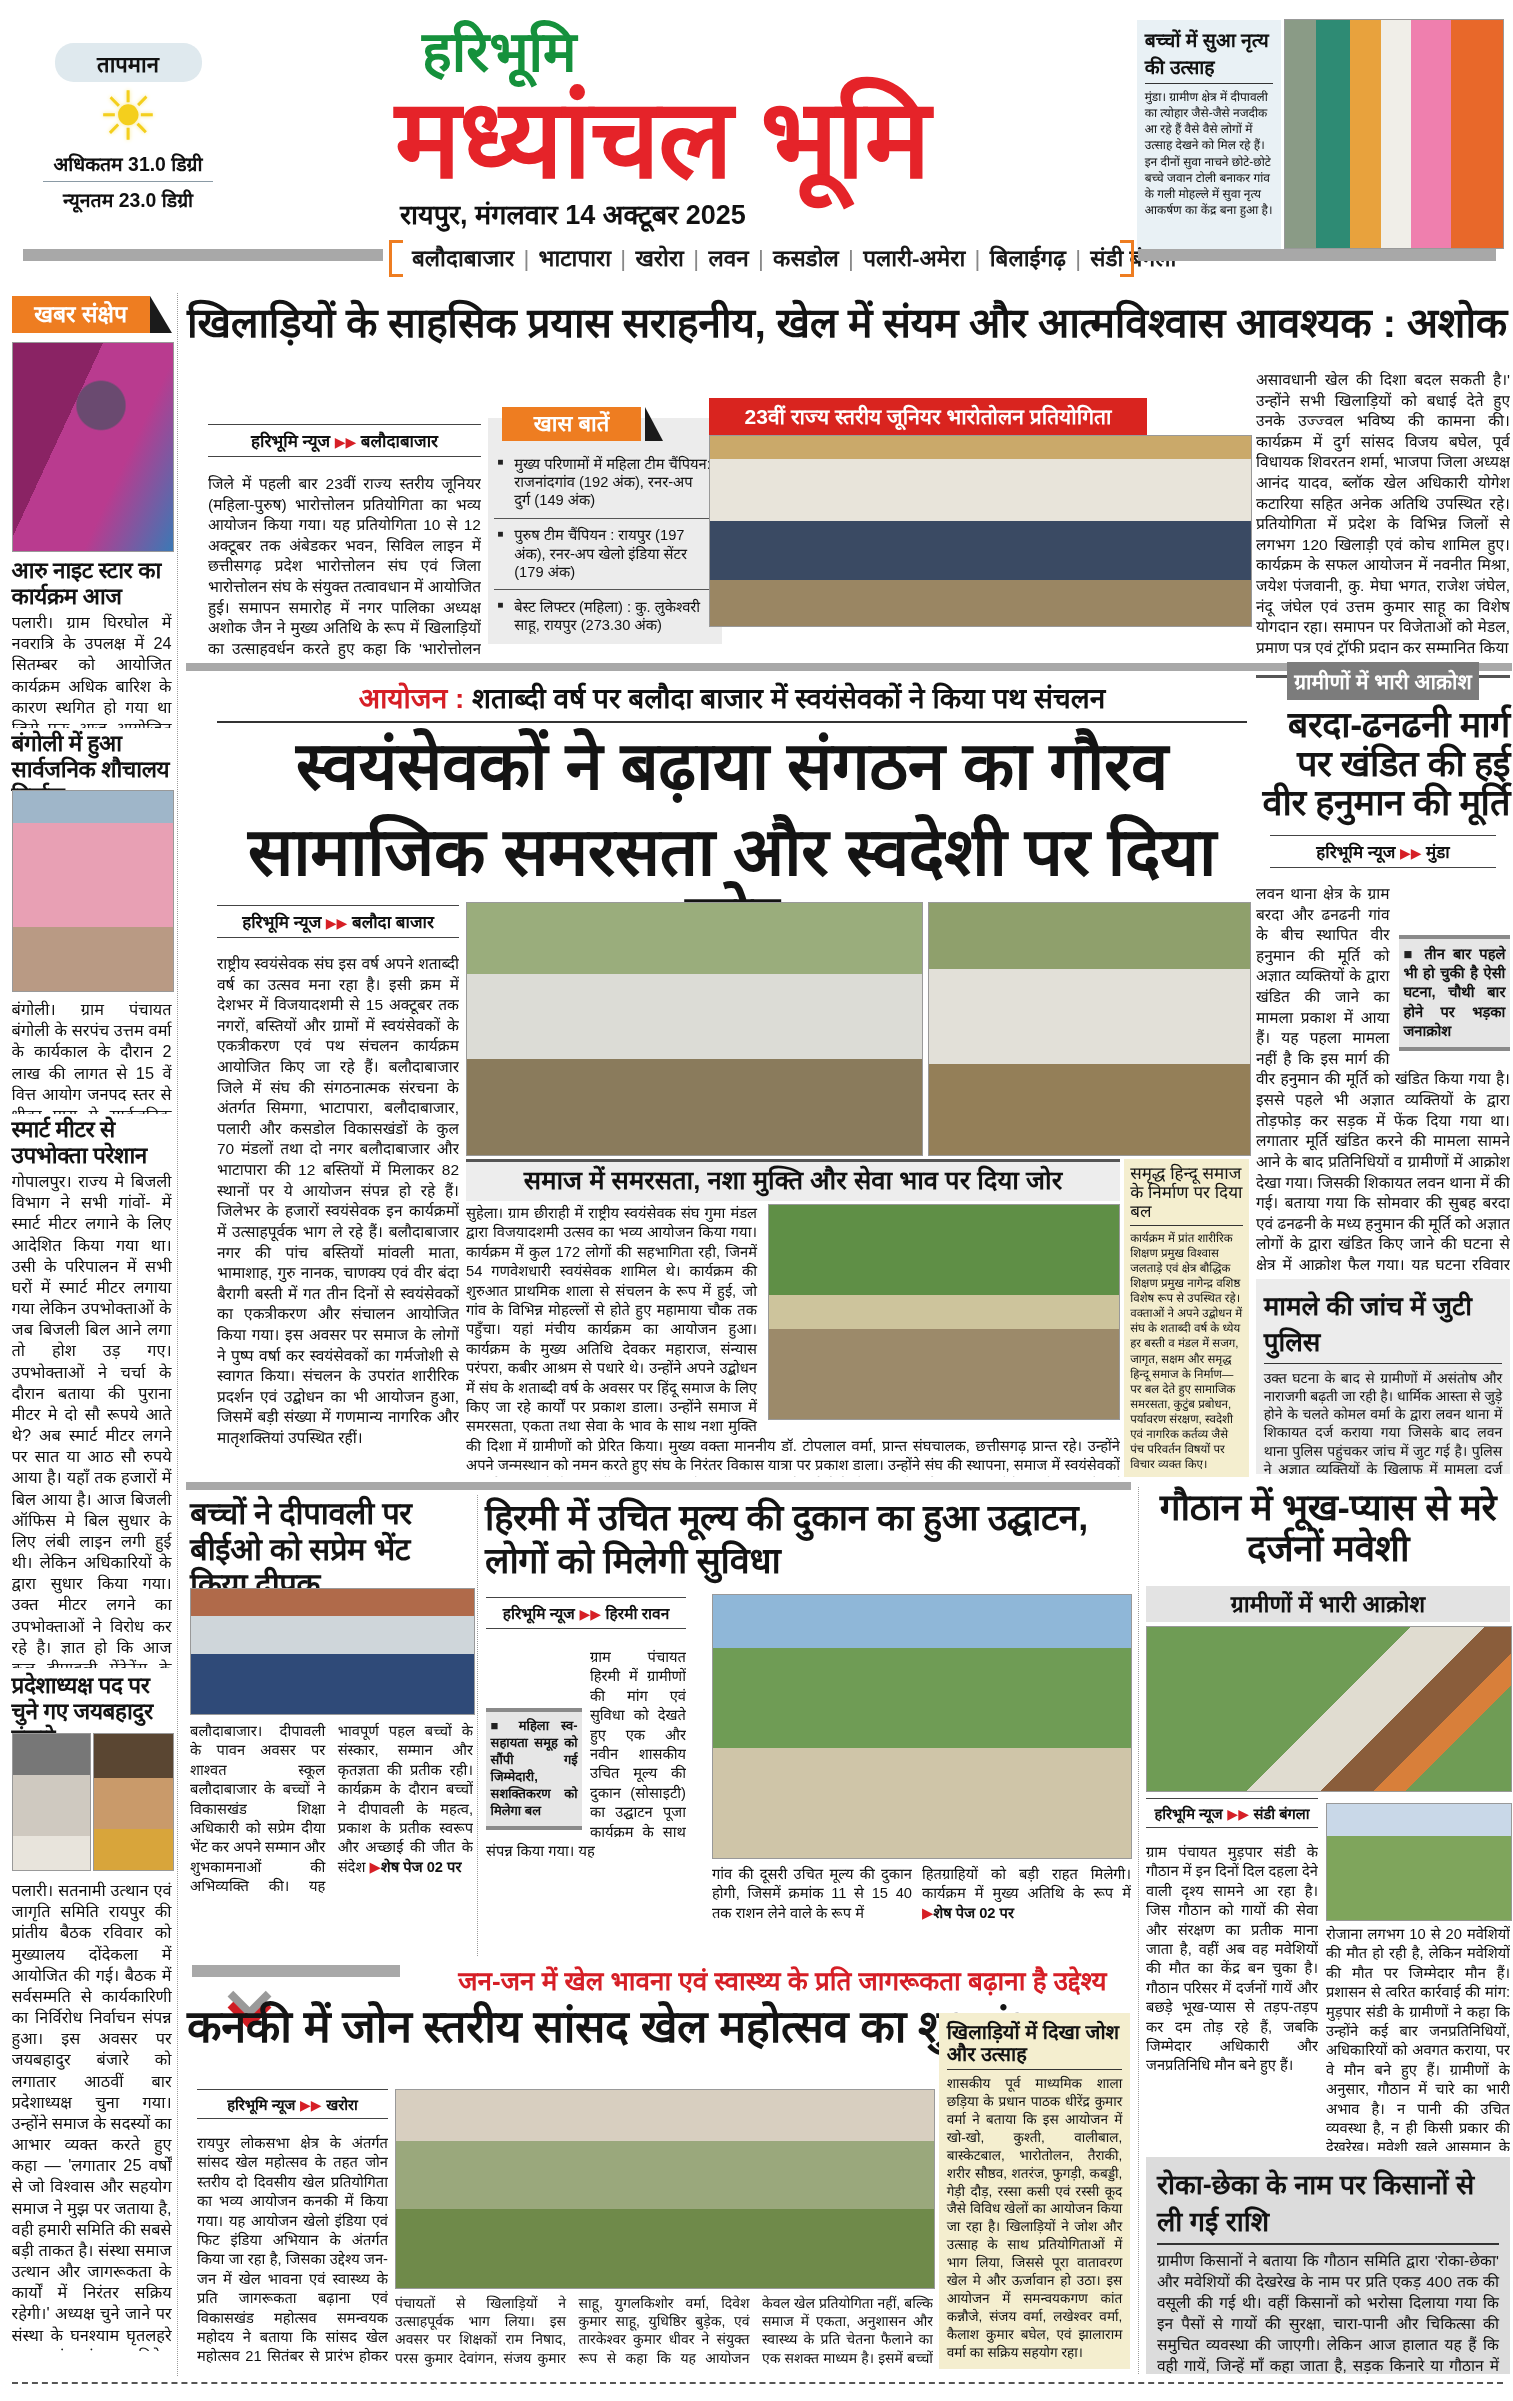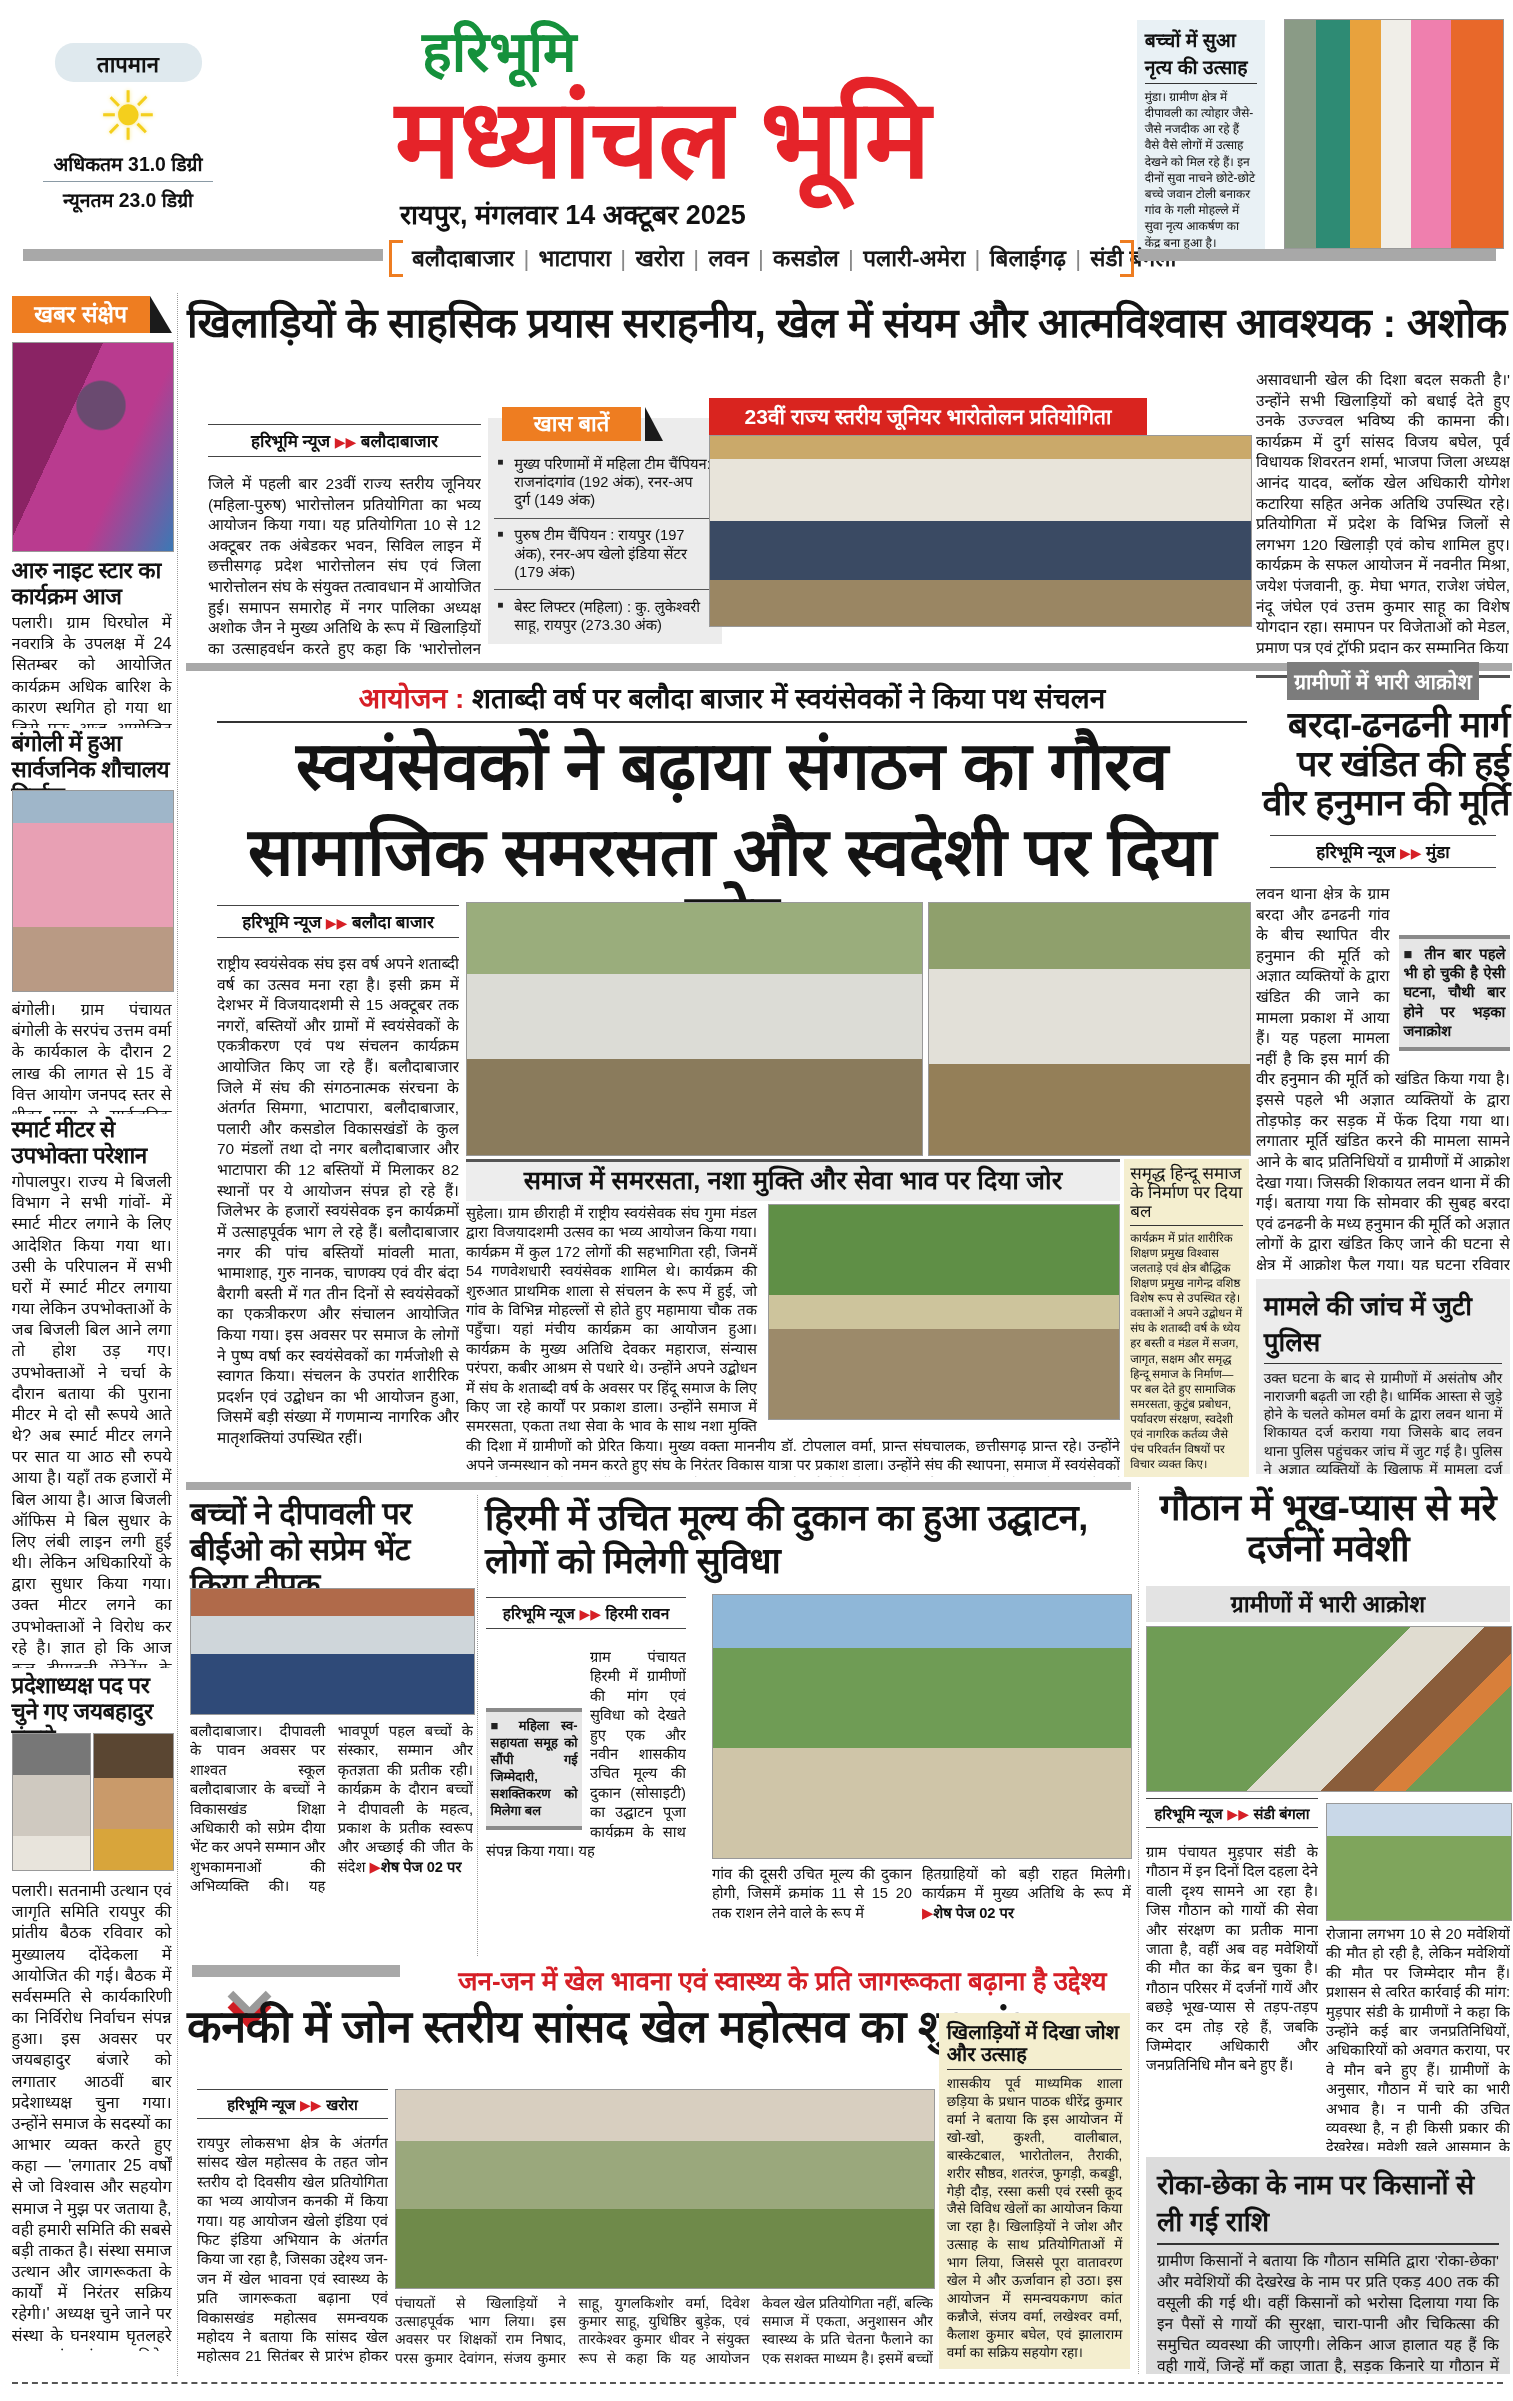--- a/index.html
+++ b/index.html
@@ -48,21 +48,21 @@
     <div style="background:#dfe9ee;border-radius:18.6px;font-weight:bold;font-size:22px;padding:4.6px 0;width:147px;margin:0 auto;">तापमान</div>
     <div class="sun">☀</div>
     <div style="font-weight:bold;font-size:19.4px;border-bottom:1.5px solid #8a9aa5;padding-bottom:3.9px;">अधिकतम 31.0 डिग्री</div>
     <div style="font-weight:bold;font-size:19.4px;padding-top:3.9px;">न्यूनतम 23.0 डिग्री</div>
   </div>
 
   <div class="abs" style="left:422px;top:11px;font-weight:bold;font-size:56px;color:#15913c;">हरिभूमि</div>
   <div class="abs" style="left:395px;top:59px;width:712px;font-weight:bold;font-size:110px;color:#e52329;letter-spacing:-1.5px;white-space:nowrap;">मध्यांचल भूमि</div>
   <div class="abs" style="left:400px;top:195px;font-weight:bold;font-size:27px;">रायपुर, मंगलवार 14 अक्टूबर 2025</div>
 
-  <div class="abs" style="left:1137px;top:20px;width:128px;height:235px;background:#e9f1f5;padding:6.2px 7.7px;box-sizing:border-box;">
+  <div class="abs" style="left:1137px;top:20px;width:144px;height:235px;background:#e9f1f5;padding:6.2px 7.7px;box-sizing:border-box;">
     <div style="font-weight:bold;font-size:19.4px;border-bottom:1.5px solid #333;padding-bottom:3.1px;margin-bottom:4.6px;">बच्चों में सुआ नृत्य की उत्साह</div>
     <div style="font-size:12px;line-height:1.35;">मुंडा। ग्रामीण क्षेत्र में दीपावली का त्योहार जैसे-जैसे नजदीक आ रहे हैं वैसे वैसे लोगों में उत्साह देखने को मिल रहे हैं। इन दीनों सुवा नाचने छोटे-छोटे बच्चे जवान टोली बनाकर गांव के गली मोहल्ले में सुवा नृत्य आकर्षण का केंद्र बना हुआ है।</div>
   </div>
 
   <div class="ph" style="left:1284px;top:18.6px;width:218px;height:228px;background:linear-gradient(90deg,#8a9b86 0 14%,#2e8b74 14% 30%,#e8a23d 30% 44%,#f0eee8 44% 58%,#ef7fae 58% 76%,#e8682a 76% 100%);"></div>
 
   <div class="graybar" style="left:23px;top:249px;width:360px;height:12.4px;"></div>
   <div class="abs" style="left:389px;top:240px;"><span class="bracket l"></span></div>
   <div class="abs" style="left:412px;top:242px;width:705px;white-space:nowrap;">
     <span class="town">बलौदाबाजार</span><span class="town">भाटापारा</span><span class="town">खरोरा</span><span class="town">लवन</span><span class="town">कसडोल</span><span class="town">पलारी-अमेरा</span><span class="town">बिलाईगढ़</span><span class="town">संडी बंगला</span>
@@ -182,21 +182,21 @@
     <div class="byline" style="font-size:15.5px;"><span>हरिभूमि न्यूज</span><span class="arr"></span><span>हिरमी रावन</span></div>
   </div>
   <div class="abs body19 j" style="left:486px;top:1648px;width:200px;height:307px;overflow:hidden;">
     <div class="obox" style="float:left;width:87px;margin:60px 7.7px 4.6px 0;padding:6.2px 4.6px;font-weight:bold;font-size:13px;line-height:1.3;">
       <span style="color:#222;">■</span>
       <span>महिला स्व-सहायता समूह को सौंपी गई जिम्मेदारी, सशक्तिकरण को मिलेगा बल</span>
     </div>
     <span>ग्राम पंचायत हिरमी में ग्रामीणों की मांग एवं सुविधा को देखते हुए एक और नवीन शासकीय उचित मूल्य की दुकान (सोसाइटी) का उद्घाटन पूजा कार्यक्रम के साथ संपन्न किया गया। यह</span>
   </div>
   <div class="ph" style="left:712px;top:1594px;width:418px;height:263px;background:linear-gradient(180deg,#8fb7d8 0 20%,#6f9c55 20% 58%,#cfc5a8 58% 100%);"></div>
-  <div class="abs body19 j" style="left:712px;top:1865px;width:200px;height:87px;overflow:hidden;">गांव की दूसरी उचित मूल्य की दुकान होगी, जिसमें क्रमांक 11 से 15 20 तक राशन लेने वाले के रूप में</div>
+  <div class="abs body19 j" style="left:712px;top:1865px;width:200px;height:87px;overflow:hidden;">गांव की दूसरी उचित मूल्य की दुकान होगी, जिसमें क्रमांक 11 से 15 40 तक राशन लेने वाले के रूप में</div>
   <div class="abs body19 j" style="left:922px;top:1865px;width:209px;height:87px;overflow:hidden;">
     <span>हितग्राहियों को बड़ी राहत मिलेगी।कार्यक्रम में मुख्य अतिथि के रूप में</span>
     <span class="cont">शेष पेज 02 पर</span>
   </div>
 
   <div class="dotv" style="left:1138px;top:1487px;height:887px;"></div>
 
   <div class="abs hl" style="left:1146px;top:1488px;width:364px;text-align:center;font-size:37px;line-height:1.1;">गौठान में भूख-प्यास से मरे दर्जनों मवेशी</div>
   <div class="abs" style="left:1146px;top:1586px;width:364px;height:36px;background:#e3e3e3;text-align:center;font-weight:bold;font-size:23px;line-height:36px;">ग्रामीणों में भारी आक्रोश</div>
   <div class="ph" style="left:1146px;top:1626px;width:364px;height:164px;background:linear-gradient(135deg,#6f9c55 0 50%,#e0dcd0 50% 64%,#8a5d3b 64% 74%,#d87f3a 74% 80%,#6f9c55 80% 100%);"></div>

